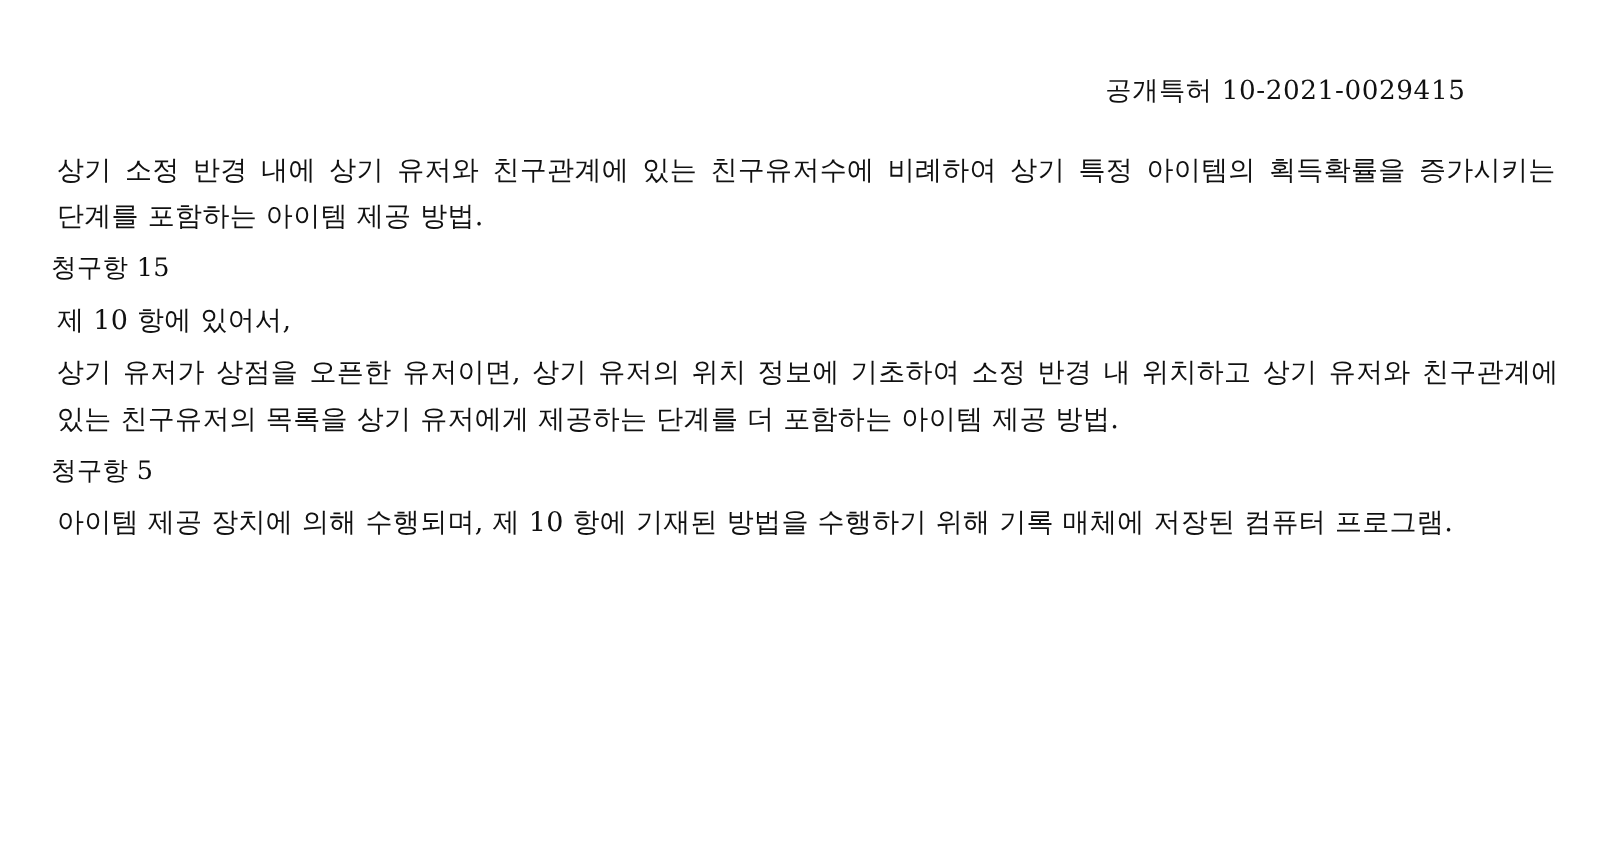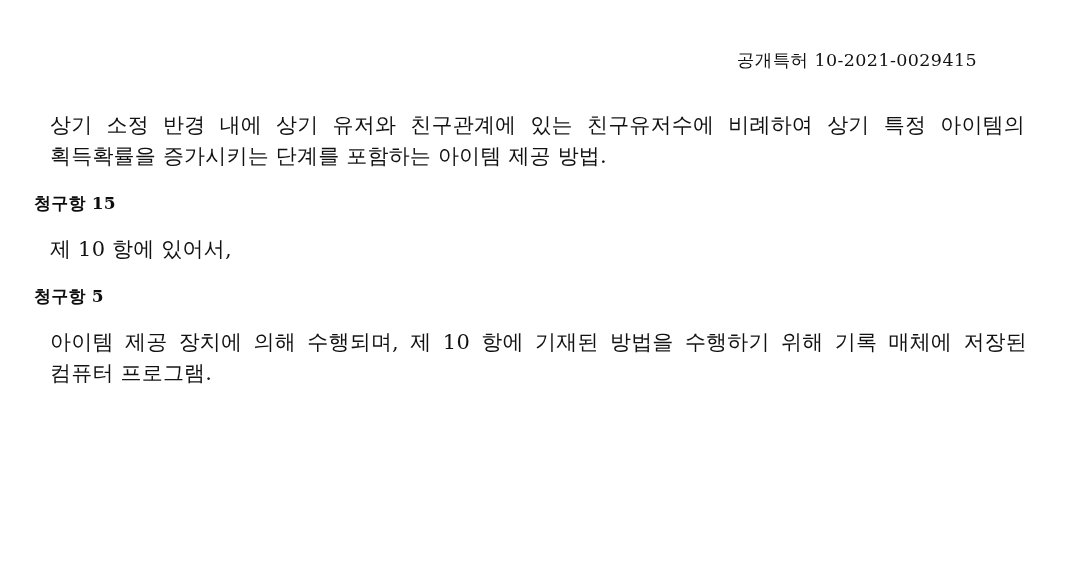--- a/index.html
+++ b/index.html
@@ -28,36 +28,36 @@
     padding-right: 68px;
     font-size: 17.5px;
     letter-spacing: 0.4px;
     color: #111111;
     white-space: nowrap;
   }
   .body-block {
     padding-top: 22px;
   }
   p.para {
-    margin: 16px;
-    font-size: 21px;
+    margin: 4px;
+    font-size: 18px;
     line-height: 31px;
     letter-spacing: 0.2px;
     color: #111111;
     text-align: justify;
     text-justify: inter-character;
     word-break: keep-all;
   }
   p.para.first-block {
     padding-right: 4px;
   }
   h3.claim-title {
     margin: 0;
     font-size: 17px;
-    font-weight: bold;
+    font-weight: normal;
     letter-spacing: 0.2px;
     color: #0d0d0d;
     line-height: 30px;
   }
   .sp-title-top { margin-top: 21px; }
   .sp-after-title { margin-top: 19px; }
   .sp-para { margin-top: 17px; }
   .sp-block { margin-top: 20px; }
   .indent-wide { padding-right: 2px; }
   .just-last-left { text-align: left; }
@@ -71,20 +71,21 @@
 
   <div class="body-block">
 
     <p class="para first-block">상기 소정 반경 내에 상기 유저와 친구관계에 있는 친구유저수에 비례하여 상기 특정 아이템의 획득확률을 증가시키는 단계를 포함하는 아이템 제공 방법.</p>
 
     <h3 class="claim-title sp-title-top">청구항 15</h3>
 
     <p class="para sp-after-title just-last-left">제 10 항에 있어서,</p>
 
 
+    <p class="para sp-para indent-wide">상기 유저가 상점을 오픈한 유저이면, 상기 유저의 위치 정보에 기초하여 소정 반경 내 위치하고 상기 유저와 친구관계에 있는 친구유저의 목록을 상기 유저에게 제공하는 단계를 더 포함하는 아이템 제공 방법.</p>
 
 
 
     <h3 class="claim-title sp-block">청구항 5</h3>
 
     <p class="para sp-after-title indent-wide">아이템 제공 장치에 의해 수행되며, 제 10 항에 기재된 방법을 수행하기 위해 기록 매체에 저장된 컴퓨터 프로그램.</p>
 
   </div>
 </div>
 

